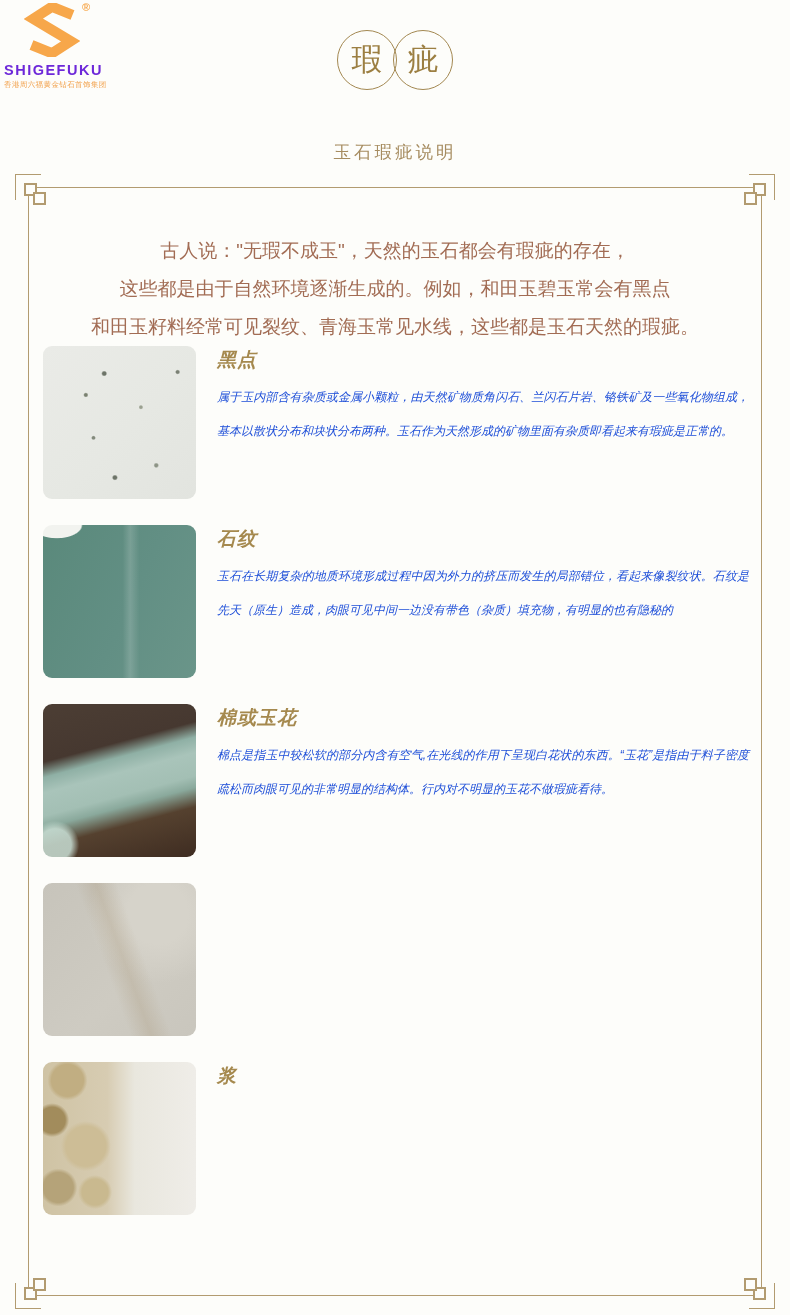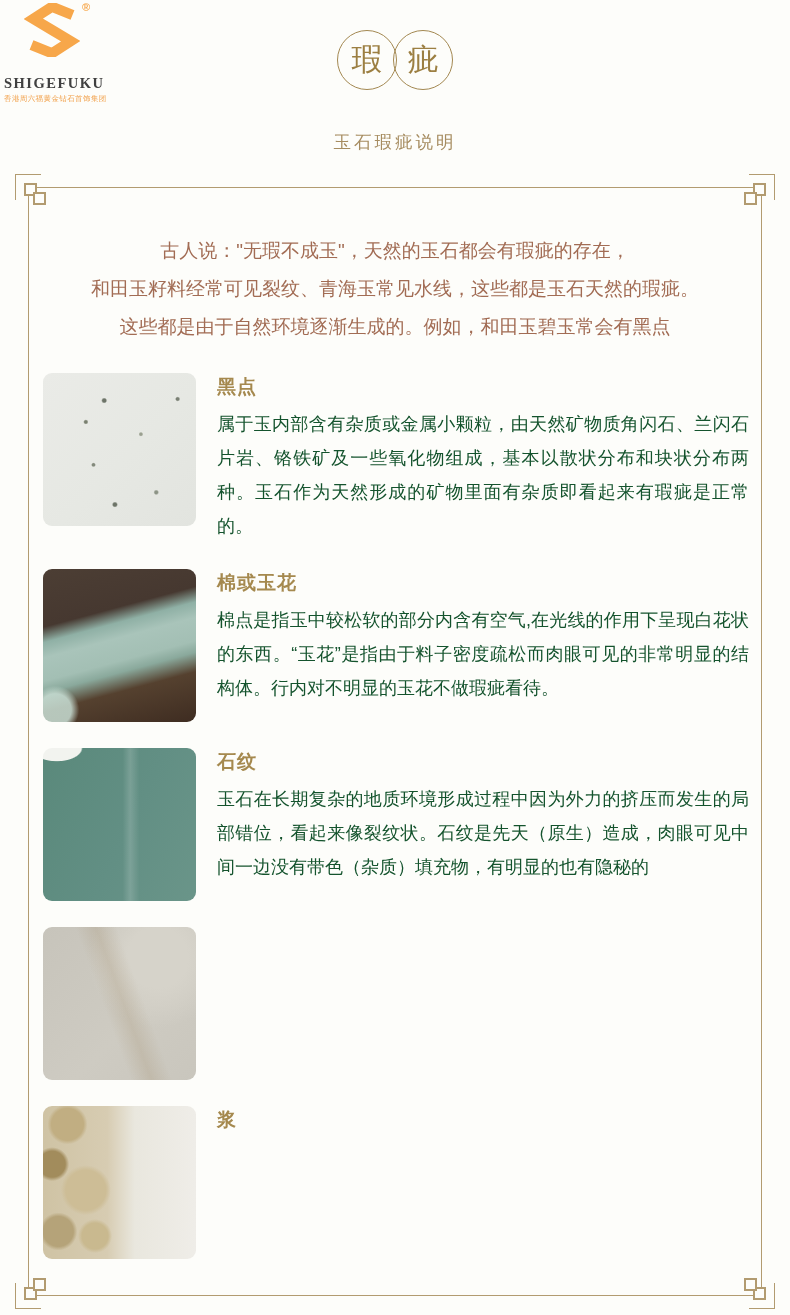--- a/index.html
+++ b/index.html
@@ -9,36 +9,36 @@
     background:#fdfdfa;
     font-family:"Liberation Sans", sans-serif;
     overflow:hidden;
   }
 
   
   .logo { position:absolute; left:4px; top:3px; width:96px; text-align:center; }
   .logo-icon-wrap { position:relative; display:inline-block; width:56px; height:54px; }
   .logo-icon-wrap svg { display:block; }
   .reg-mark { position:absolute; right:-10px; top:-2px; font-size:11px; font-weight:bold; color:#f7a74a; }
-  .brand-name { font-size:14.5px; font-weight:bold; color:#404040; letter-spacing:1.5px; margin-top:14px; white-space:nowrap;font-family:Liberation Serif, serif; }
+  .brand-name { font-size:14.5px; font-weight:bold; color:#6d28d9; letter-spacing:1.5px; margin-top:1px; white-space:nowrap; }
   .brand-tagline { font-size:7.5px; color:#f2a24d; letter-spacing:0.4px; margin-top:2px; white-space:nowrap; }
 
   
   .seal { position:absolute; left:0; top:30px; width:100%; display:flex; justify-content:center; }
   .seal-circle {
     width:60px; height:60px; border:1.6px solid #a38851; border-radius:50%;
     display:flex; align-items:center; justify-content:center;
     font-family:"DejaVu Serif", serif; font-size:31px; color:#9c7f42;
     background:transparent;
   }
   .seal-circle + .seal-circle { margin-left:-4px; }
 
   
   .page-title {
-    position:absolute; top:130px; width:100%; text-align:center;
+    position:absolute; top:140px; width:100%; text-align:center;
     font-size:17.5px; color:#a68c60; letter-spacing:3px;
   }
 
   
   .frame {
     position:absolute; left:28px; top:187px; width:734px; height:1109px;
     border:1.6px solid #b29b70;
   }
   .corner { position:absolute; width:36px; height:36px; z-index:2; }
   .corner .bracket { position:absolute; left:0; top:0; width:26px; height:26px;
@@ -48,26 +48,26 @@
   .corner .sq-b { left:18px; top:18px; }
   .corner-tl { left:-14px; top:-14px; }
   .corner-tr { right:-14px; top:-14px; transform:rotate(90deg); }
   .corner-br { right:-14px; bottom:-14px; transform:rotate(180deg); }
   .corner-bl { left:-14px; bottom:-14px; transform:rotate(270deg); }
 
   
   .intro { margin-top:44px; text-align:center; font-size:19px; line-height:38px; color:#a26c54; }
 
   
-  .sections { margin-top:27px; padding-left:14px; }
+  .sections { padding-left:14px;font-style:italic; }
   .section { display:flex; margin-bottom:26px; }
   .thumb { width:153px; height:153px; border-radius:9px; flex:none; }
   .sec-text { margin-left:21px; width:532px; }
   .sec-title { font-size:19px; font-weight:600; color:#a5894e; letter-spacing:1px; margin:1px 0 7px; }
-  .sec-body { font-size:18px; line-height:34px; color:#14532d; text-align:justify; }
+  .sec-body { font-size:12px; line-height:34px; color:#1d4ed8; text-align:justify; }
 
   
   .img-blackdots {
     background:
       radial-gradient(circle at 40% 18%, #6d7468 0 1.6px, transparent 3px),
       radial-gradient(circle at 88% 17%, #7a8074 0 1.3px, transparent 2.6px),
       radial-gradient(circle at 28% 32%, #79806f 0 1.3px, transparent 2.6px),
       radial-gradient(circle at 33% 60%, #838a7c 0 1.2px, transparent 2.4px),
       radial-gradient(circle at 47% 86%, #6d7468 0 1.6px, transparent 3px),
       radial-gradient(circle at 74% 78%, #8d9486 0 1.4px, transparent 2.8px),
@@ -145,47 +145,47 @@
       <div class="sq sq-b"></div>
   </div>
   <div class="corner corner-bl">
     <div class="bracket"></div>
       <div class="sq sq-a"></div>
       <div class="sq sq-b"></div>
   </div>
 
   <div class="intro">
     <div>古人说："无瑕不成玉"，天然的玉石都会有瑕疵的存在，</div>
+    <div>这些都是由于自然环境逐渐生成的。例如，和田玉碧玉常会有黑点</div>
     <div>和田玉籽料经常可见裂纹、青海玉常见水线，这些都是玉石天然的瑕疵。</div>
-    <div>这些都是由于自然环境逐渐生成的。例如，和田玉碧玉常会有黑点</div>
   </div>
 
   <div class="sections">
 
     <div class="section">
       <div class="thumb img-blackdots"></div>
       <div class="sec-text">
         <div class="sec-title">黑点</div>
         <div class="sec-body">属于玉内部含有杂质或金属小颗粒，由天然矿物质角闪石、兰闪石片岩、铬铁矿及一些氧化物组成，基本以散状分布和块状分布两种。玉石作为天然形成的矿物里面有杂质即看起来有瑕疵是正常的。</div>
       </div>
     </div>
 
     <div class="section">
+      <div class="thumb img-stoneline"></div>
+      <div class="sec-text">
+        <div class="sec-title">石纹</div>
+        <div class="sec-body">玉石在长期复杂的地质环境形成过程中因为外力的挤压而发生的局部错位，看起来像裂纹状。石纹是先天（原生）造成，肉眼可见中间一边没有带色（杂质）填充物，有明显的也有隐秘的</div>
+      </div>
+    </div>
+
+    <div class="section">
       <div class="thumb img-cotton"></div>
       <div class="sec-text">
         <div class="sec-title">棉或玉花</div>
         <div class="sec-body">棉点是指玉中较松软的部分内含有空气,在光线的作用下呈现白花状的东西。“玉花”是指由于料子密度疏松而肉眼可见的非常明显的结构体。行内对不明显的玉花不做瑕疵看待。</div>
-      </div>
-    </div>
-
-    <div class="section">
-      <div class="thumb img-stoneline"></div>
-      <div class="sec-text">
-        <div class="sec-title">石纹</div>
-        <div class="sec-body">玉石在长期复杂的地质环境形成过程中因为外力的挤压而发生的局部错位，看起来像裂纹状。石纹是先天（原生）造成，肉眼可见中间一边没有带色（杂质）填充物，有明显的也有隐秘的</div>
       </div>
     </div>
 
     <div class="section">
       <div class="thumb img-waterline"></div>
     </div>
 
     <div class="section">
       <div class="thumb img-paste"></div>
       <div class="sec-text">

